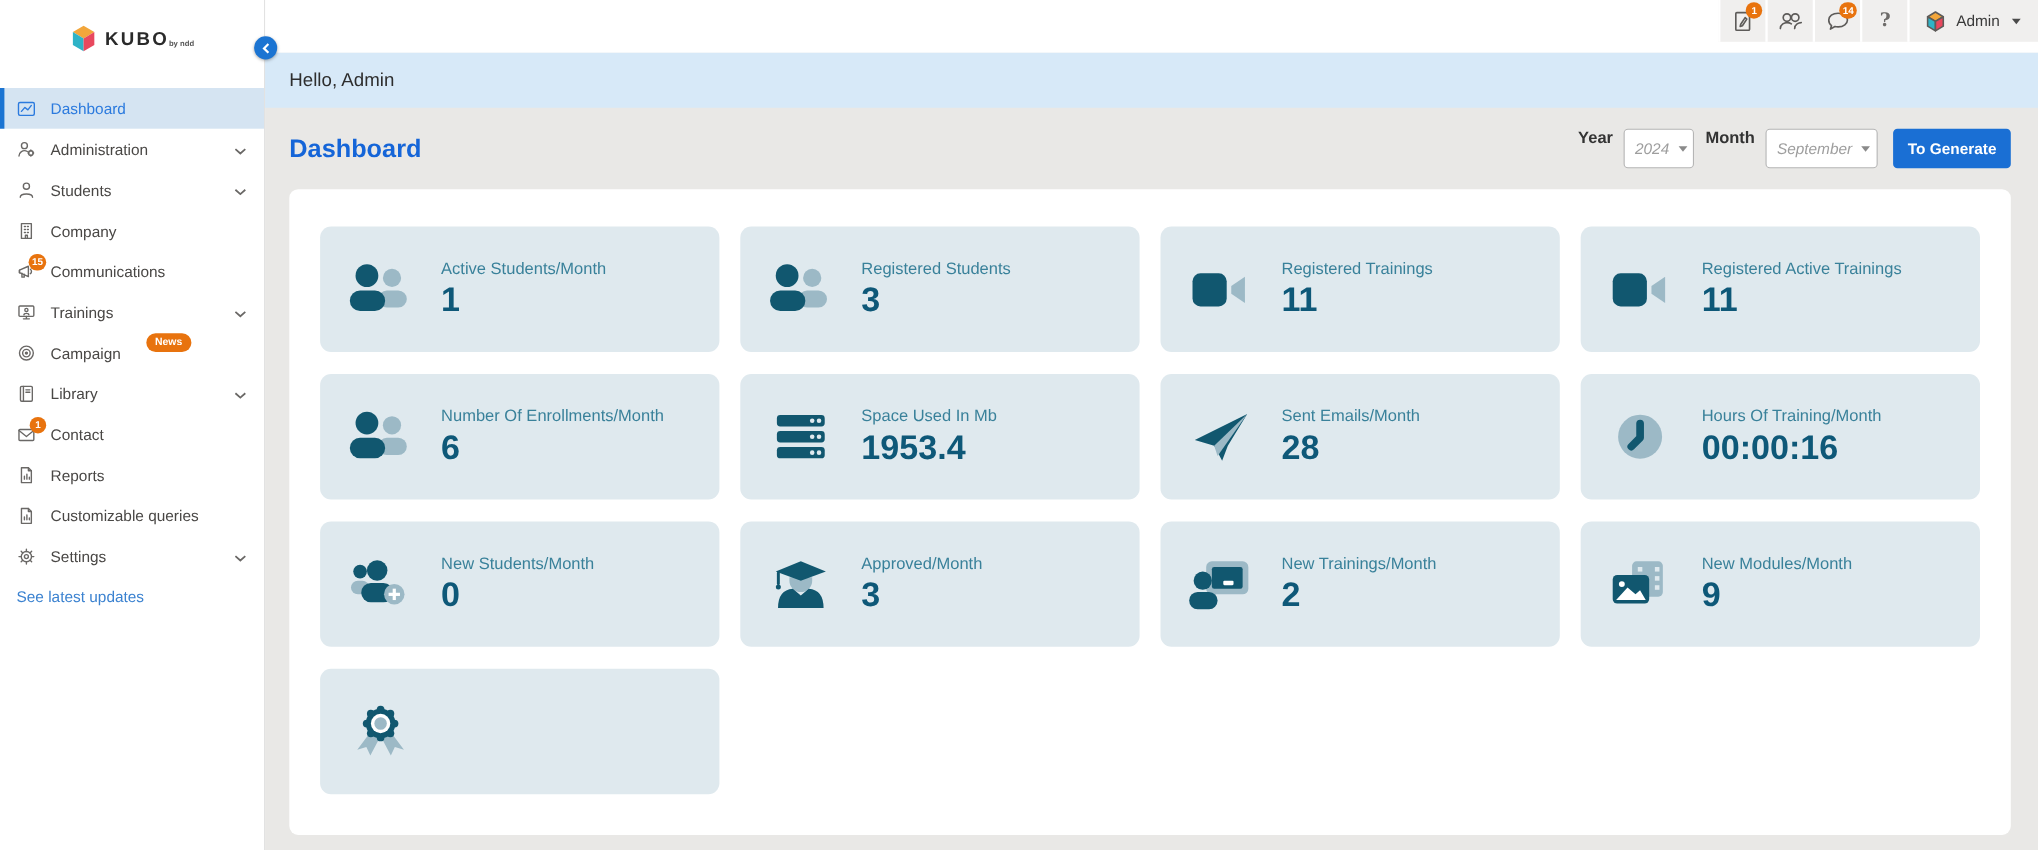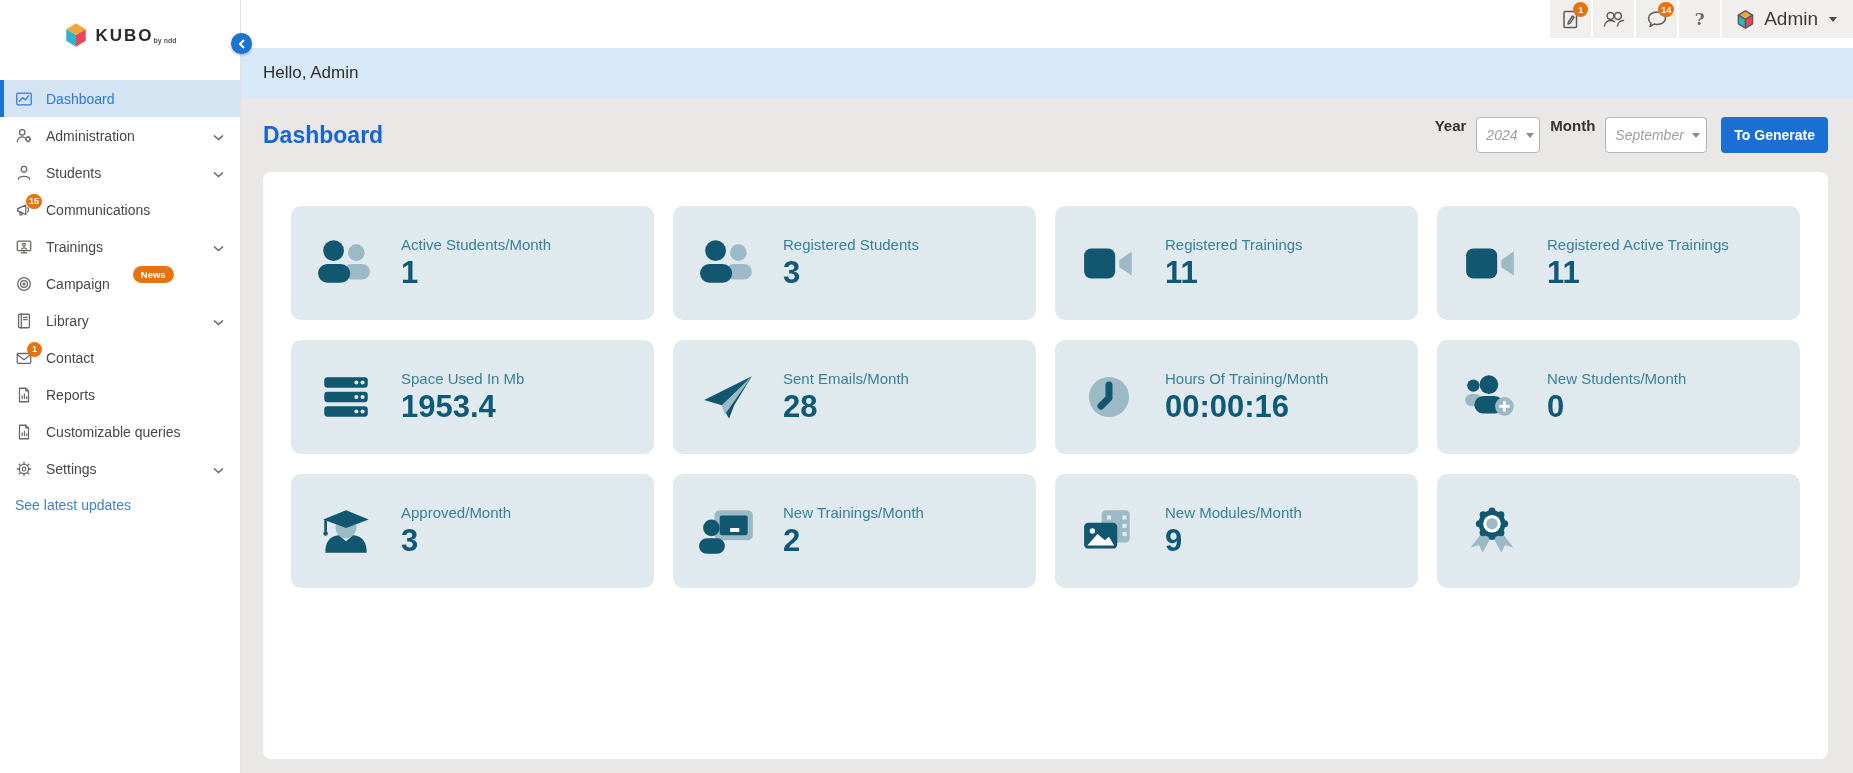--- a/index.html
+++ b/index.html
@@ -41,21 +41,21 @@
   .main { flex:1; display:flex; flex-direction:column; min-width:0; }
 
   .topbar { height:48px; background:#ffffff; display:flex; justify-content:flex-end; }
   .hstrip { display:flex; height:38px; }
   .hcell { width:43px; background:#f0efee; display:flex; align-items:center; justify-content:center;
            border-left:2px solid #ffffff; position:relative; cursor:pointer; }
   .hcell svg { stroke:#5d5b59; fill:none; stroke-width:1.5; stroke-linecap:round; stroke-linejoin:round; }
   .hbadge { position:absolute; top:2px; right:3px; background:#e8730e; color:#fff; min-width:15px; height:15px;
             border-radius:9px; font-size:9px; font-weight:700; display:flex; align-items:center; justify-content:center; padding:0 3px; }
   .hcell-admin { width:auto; padding:0 16px 0 14px; gap:9px; }
-  .admin-label { font-size:19px; color:#3a3a3a; }
+  .admin-label { font-size:14px; color:#3a3a3a; }
   .caret-down { width:0; height:0; border-left:4.5px solid transparent; border-right:4.5px solid transparent; border-top:5px solid #4a4a4a; margin-left:2px; }
   .help-glyph { font-size:17px; color:#6d6b69; font-weight:700; font-family:"DejaVu Serif", serif; }
 
   .hello-bar { height:50px; background:#d7e9f8; display:flex; align-items:center; padding-left:22px;
                font-size:17px; color:#2e2e2e; }
 
   .title-row { height:74px; display:flex; align-items:center; padding:0 25px 0 22px; }
   .page-title { color:#1565d8; font-size:23px; font-weight:700; }
   .filters { margin-left:auto; display:flex; align-items:flex-start; gap:10px; }
   .filter-label { font-size:15px; font-weight:700; color:#333; }
@@ -129,20 +129,29 @@
               <circle cx="10" cy="5.8" r="3.1"></circle>
               <path d="M3.8,17 c0-4.3 12.4-4.3 12.4,0"></path>
             </svg>
         </span>
         <span>Students</span>
         <span class="chev"><svg width="11" height="7" viewBox="0 0 11 7">
               <polyline points="1,1.5 5.5,5.5 10,1.5"></polyline>
             </svg></span>
       </div>
 
+      <div class="nav-item">
+        <span class="nicon">
+          <svg width="18" height="18" viewBox="0 0 20 20">
+              <rect x="5" y="2.5" width="10" height="15"></rect>
+              <path d="M8,5.5 h1 M11,5.5 h1 M8,8.5 h1 M11,8.5 h1 M8,11.5 h1 M11,11.5 h1 M9,17 v-2.7 h2 V17"></path>
+            </svg>
+        </span>
+        <span>Company</span>
+      </div>
 
       <div class="nav-item">
         <span class="nicon">
           <svg width="18" height="18" viewBox="0 0 20 20">
               <path d="M3,8.5 L12,4.5 V15 L3,11 Z"></path>
               <path d="M3,8.5 v2.5 M5.5,11.5 v4 h2.3 v-3"></path>
               <path d="M14,7.5 c1.5,1 1.5,3.5 0,4.5"></path>
             </svg>
           <span class="nbadge">15</span>
         </span>
@@ -360,20 +369,34 @@
                 <rect class="ic-d" x="3" y="10" width="30" height="29" rx="7"></rect>
                 <path class="ic-l" d="M37,21 L49,13 V36 L37,28 Z"></path>
               </svg>
           </div>
           <div class="card-text">
             <div class="card-label">Registered Active Trainings</div>
             <div class="card-value">11</div>
           </div>
         </div>
 
+        <div class="card">
+          <div class="card-icon">
+            <svg width="58" height="50" viewBox="0 0 56 48">
+                <circle class="ic-l" cx="38" cy="14" r="8"></circle>
+                <rect class="ic-l" x="26" y="25" width="25" height="15" rx="7.5"></rect>
+                <circle class="ic-d" cx="16" cy="12" r="10"></circle>
+                <rect class="ic-d" x="1" y="25" width="31" height="18" rx="9"></rect>
+              </svg>
+          </div>
+          <div class="card-text">
+            <div class="card-label">Number Of Enrollments/Month</div>
+            <div class="card-value">6</div>
+          </div>
+        </div>
 
         <div class="card">
           <div class="card-icon">
             <svg width="58" height="50" viewBox="0 0 56 48">
                 <rect class="ic-d" x="7" y="5" width="42" height="10" rx="3"></rect>
                 <rect class="ic-d" x="7" y="19" width="42" height="10" rx="3"></rect>
                 <rect class="ic-d" x="7" y="33" width="42" height="10" rx="3"></rect>
                 <circle class="ic-bg" cx="38" cy="10" r="2"></circle>
                 <circle class="ic-bg" cx="44" cy="10" r="2"></circle>
                 <circle class="ic-bg" cx="38" cy="24" r="2"></circle>

